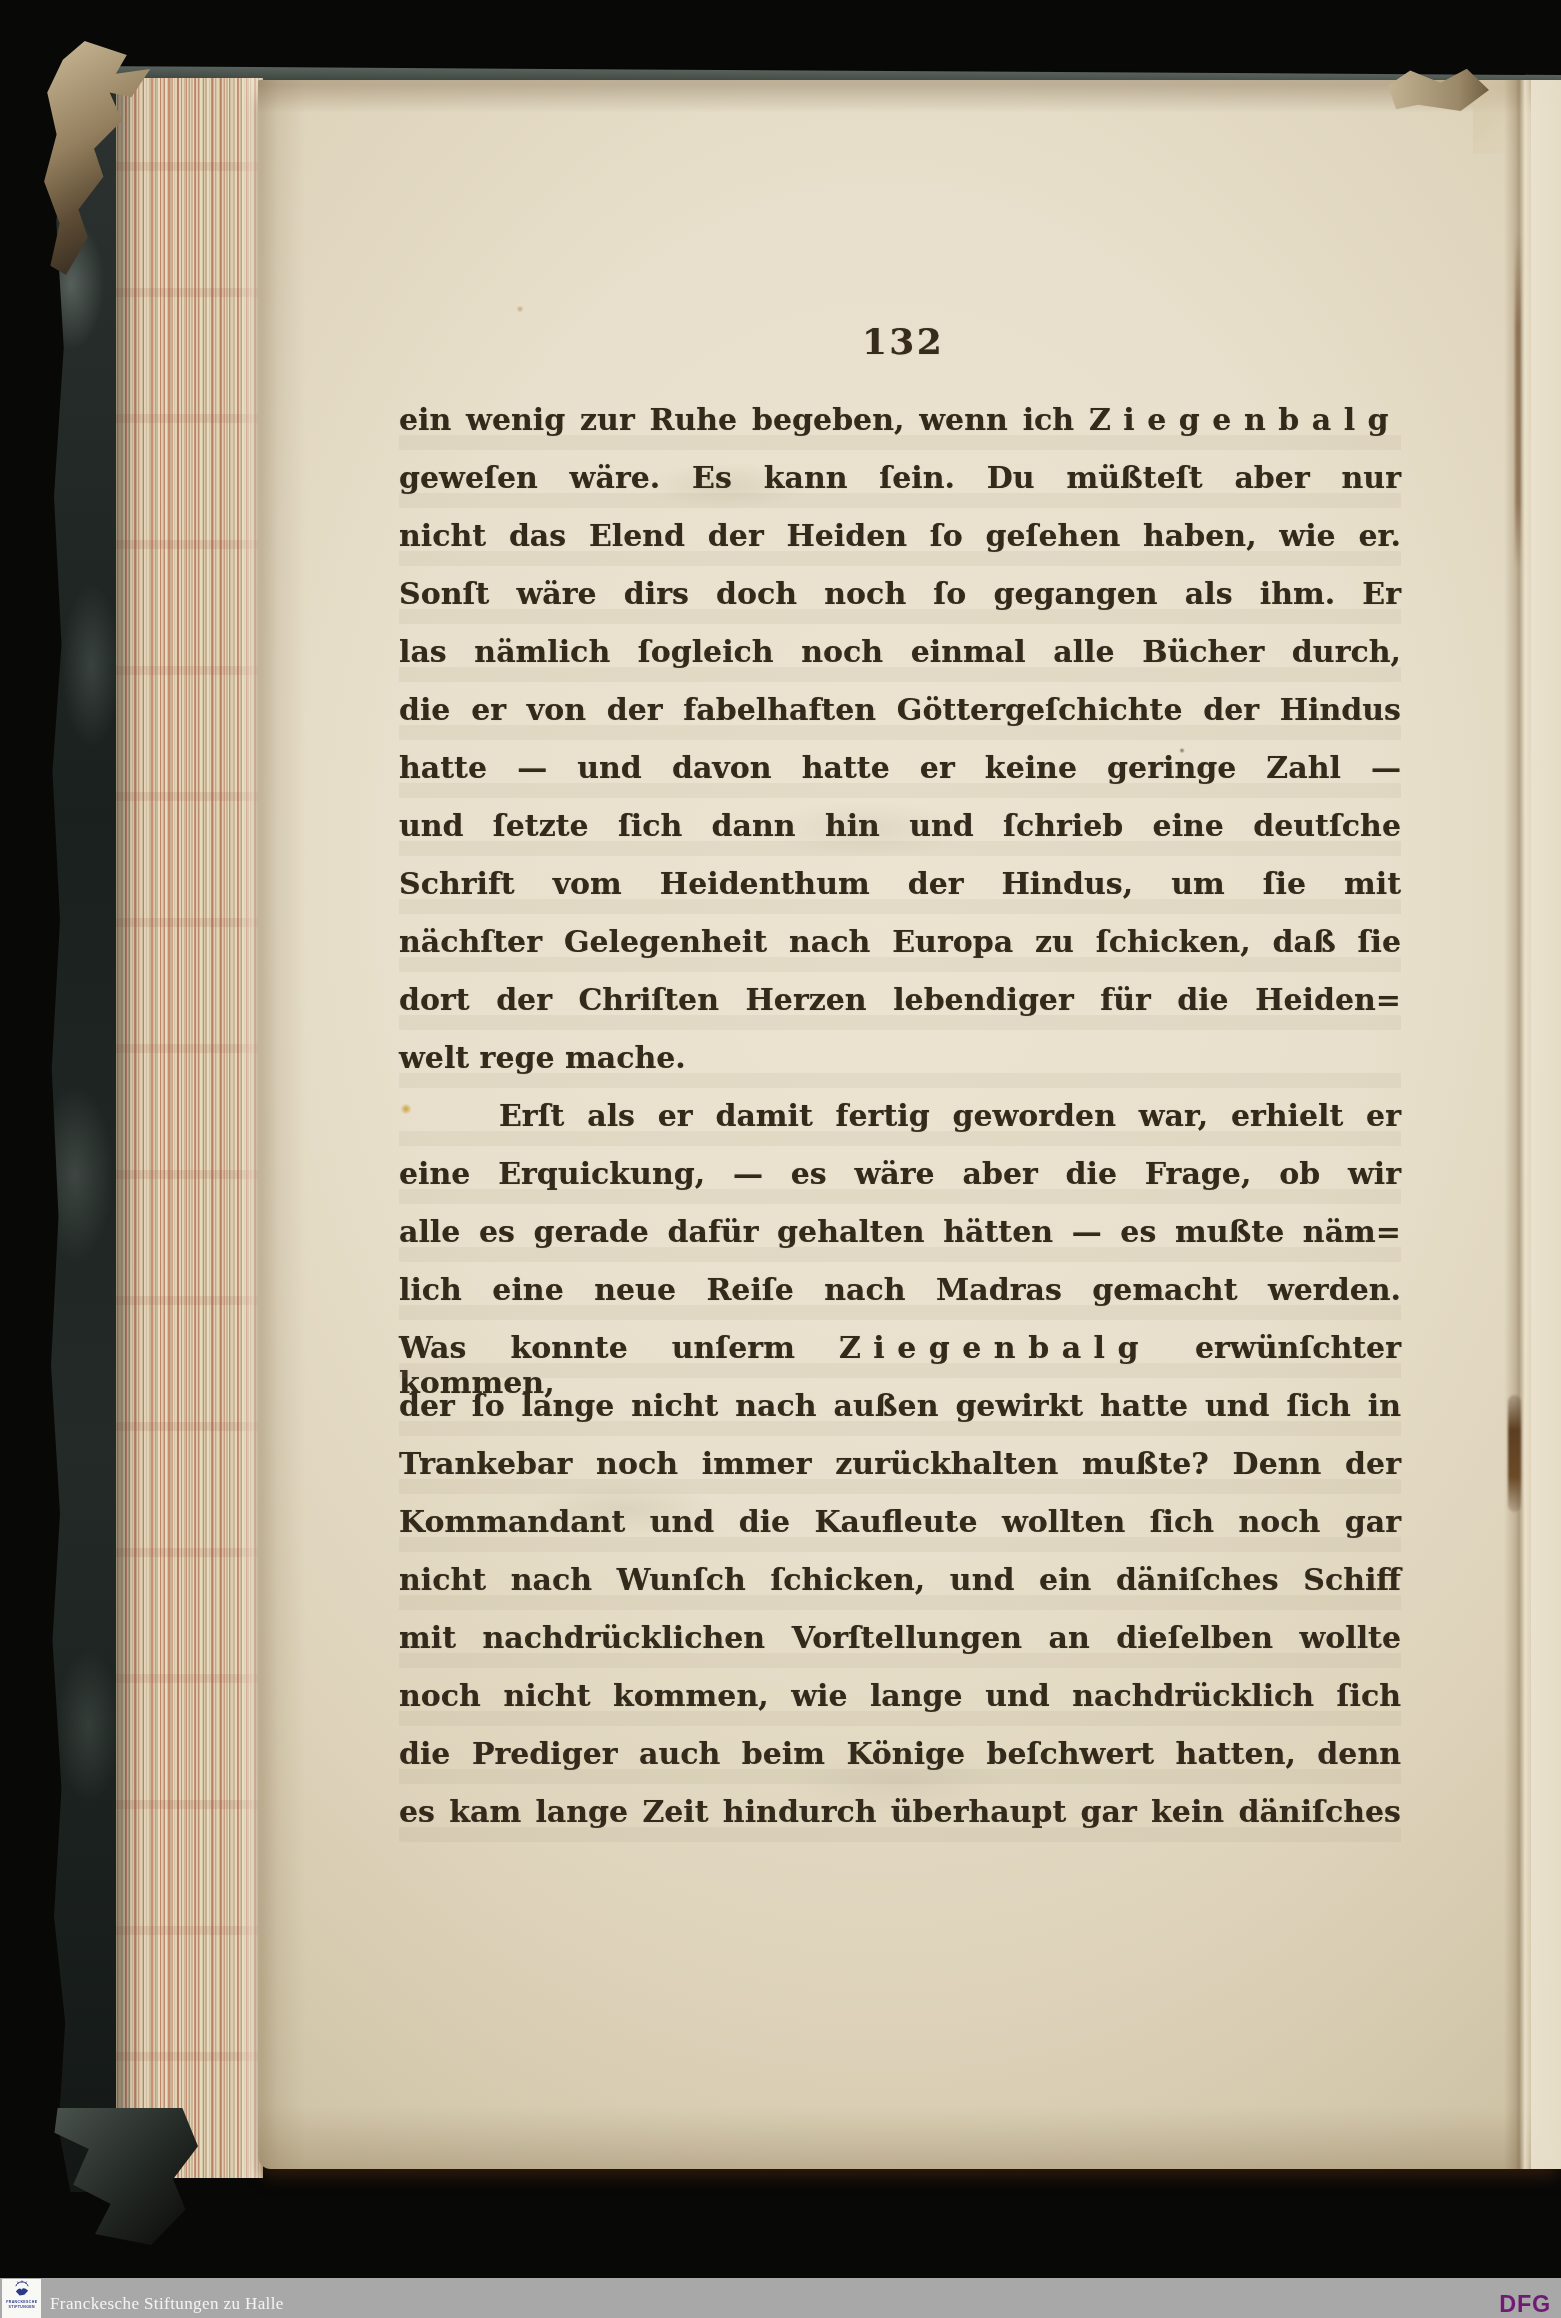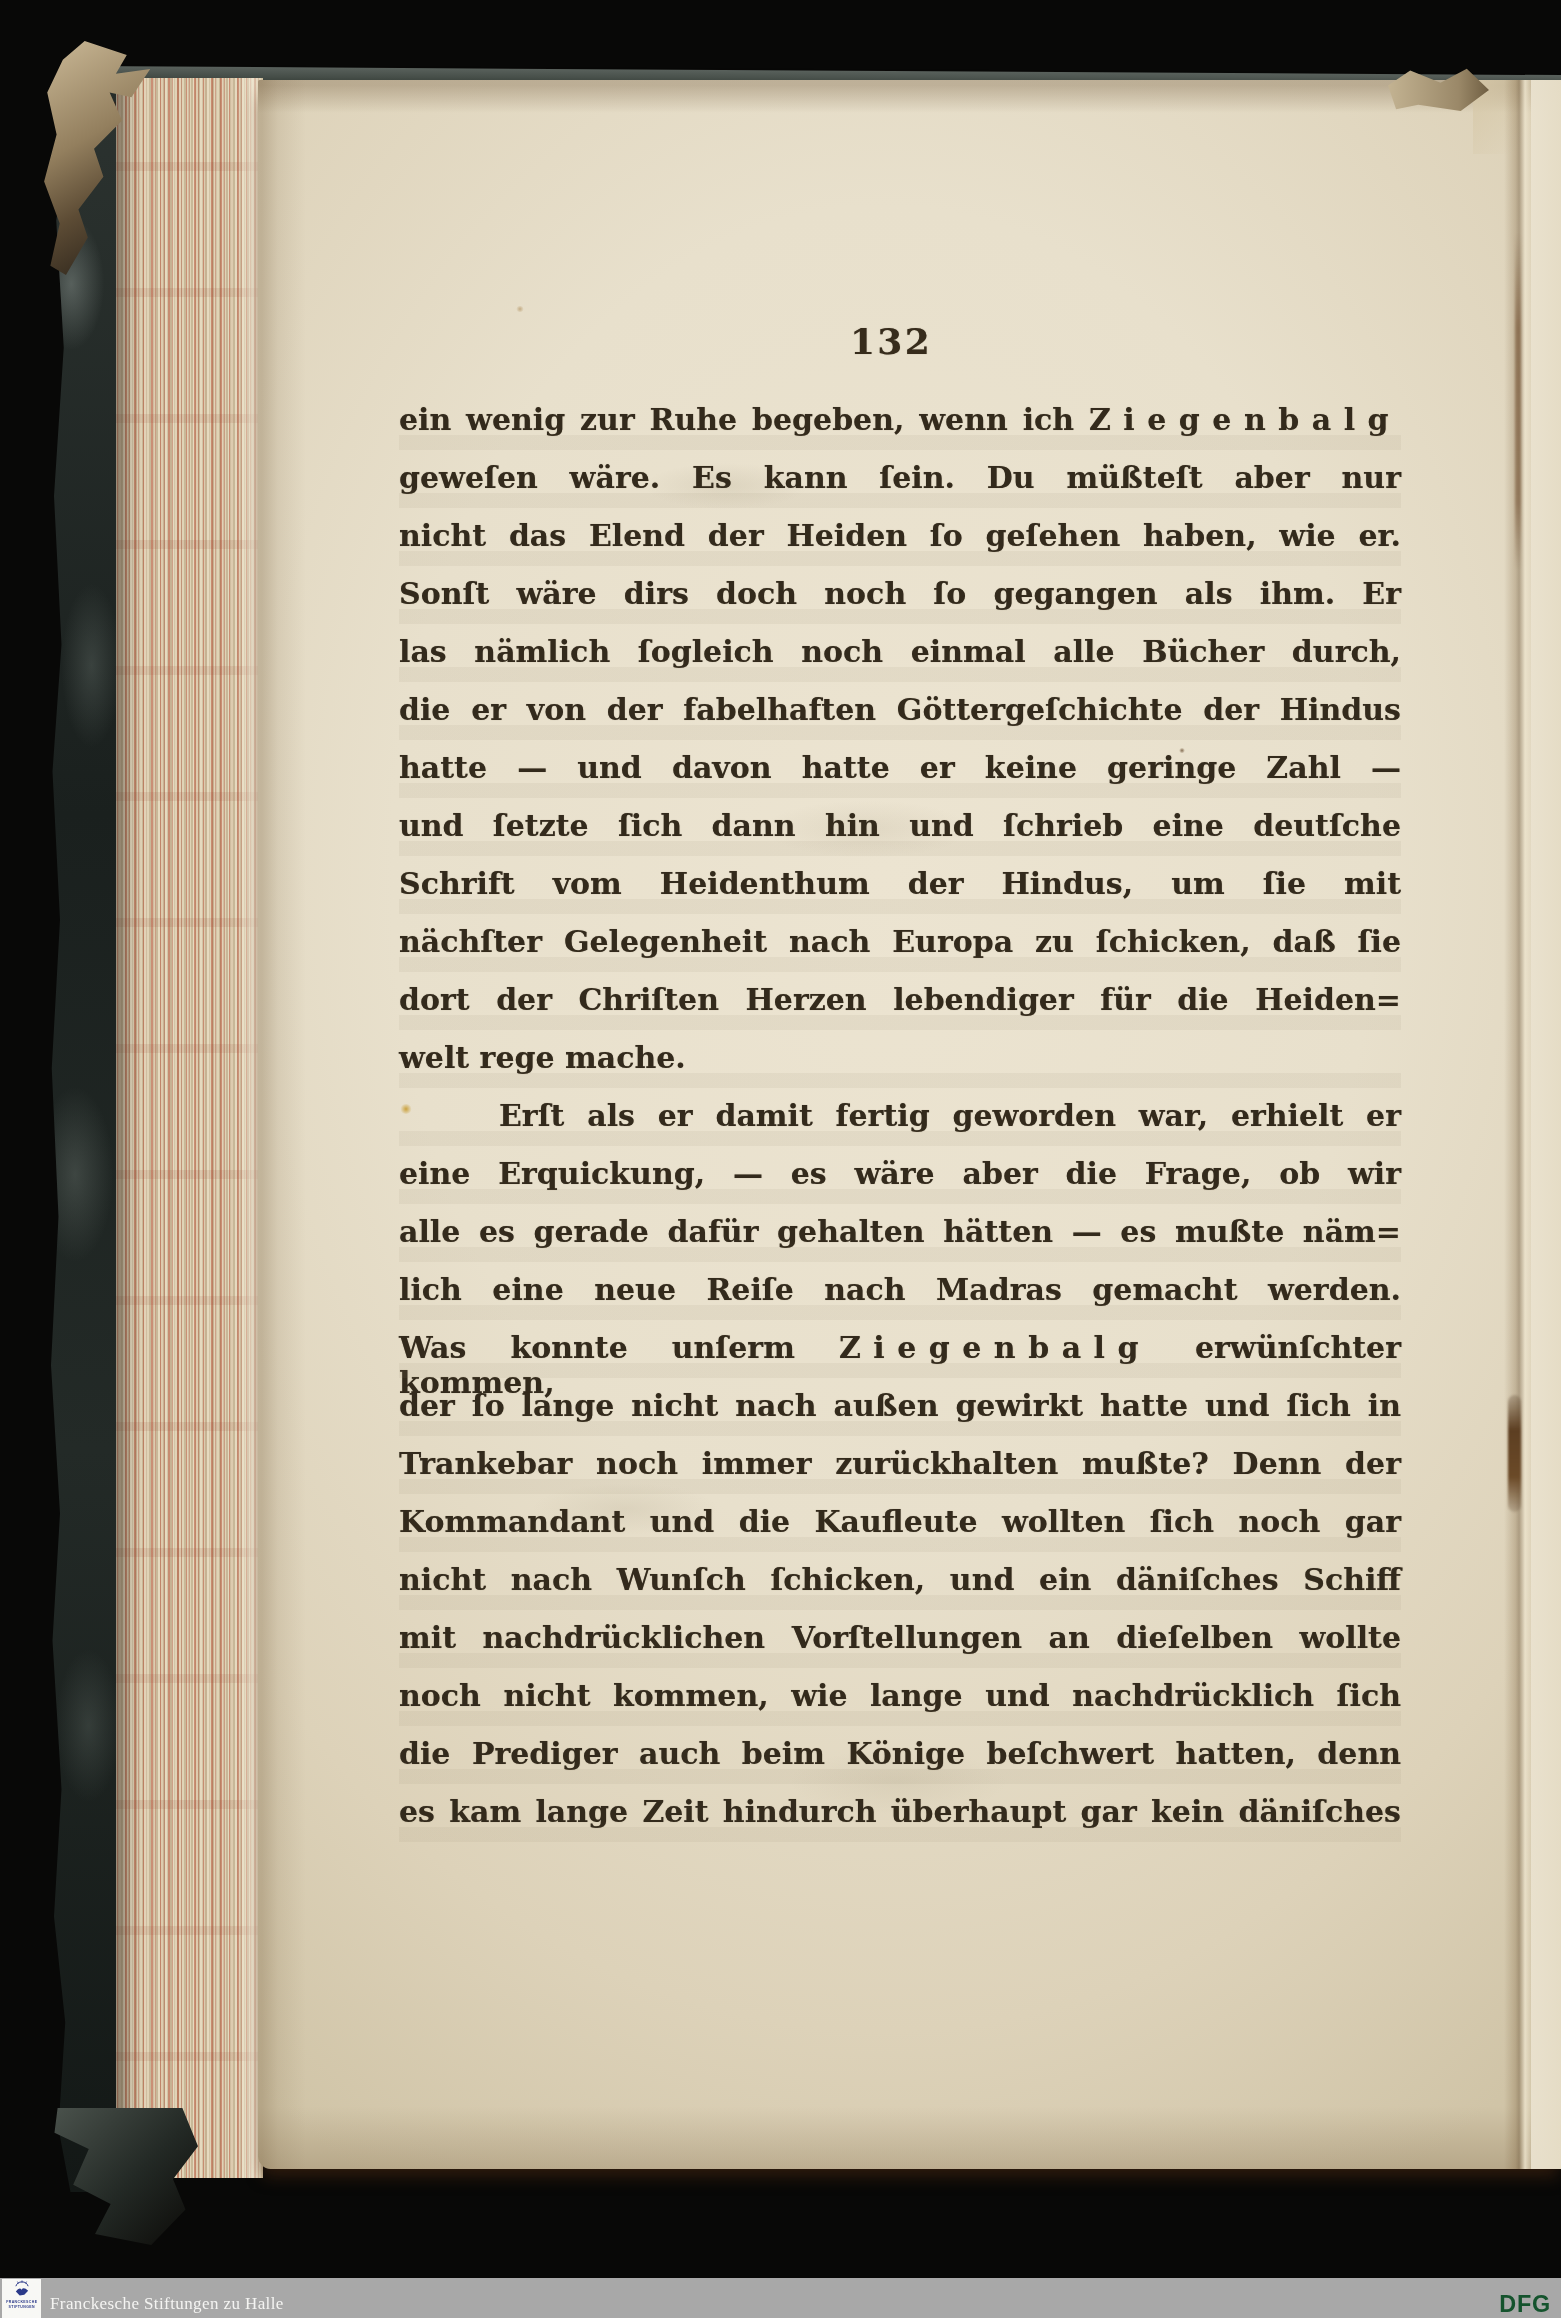--- a/index.html
+++ b/index.html
@@ -81,21 +81,21 @@
   .corner-light{position:absolute;left:1215px;top:0;width:89px;height:74px;
     background:linear-gradient(135deg,rgba(214,200,168,.95),transparent 70%);}
   .streak-a{position:absolute;left:1257px;top:153px;width:5.5px;height:336px;border-radius:3.1px;
     background:linear-gradient(180deg,transparent,rgba(112,76,44,.55) 28%,rgba(112,76,44,.5) 80%,transparent);
     filter:blur(0.8px);}
   .streak-b{position:absolute;left:1250px;top:1315px;width:13.3px;height:117px;border-radius:7px;
     background:linear-gradient(180deg,rgba(62,40,22,.2),#5d3f22 30%,#6b4a28 70%,rgba(62,40,22,.15));
     filter:blur(1.2px);}
 
   
-  .page-number{position:absolute;left:592px;top:240px;width:94px;text-align:left;
+  .page-number{position:absolute;left:592px;top:240px;width:94px;text-align:right;
     font:700 36px "DejaVu Serif",serif;color:#372c1c;letter-spacing:2.3px;
     text-shadow:0 0 0.8px rgba(55,44,28,.5);}
   .text-block{position:absolute;left:141px;top:322px;width:1002px;}
   .text-block::after{content:"";position:absolute;inset:0;pointer-events:none;
     background:repeating-linear-gradient(180deg,transparent 0 33px,rgba(150,138,112,.1) 33px 48px,transparent 48px 58px);}
   .line{height:58px;line-height:58px;white-space:normal;overflow:visible;
     font:700 30px "DejaVu Serif",serif;color:#332a1c;
     text-align:justify;text-align-last:justify;
     text-shadow:0 0 0.8px rgba(62,48,28,.45);}
   .line.free{text-align-last:left;}
@@ -104,21 +104,21 @@
 
   
   .footer{position:absolute;left:0;top:2278px;width:1561px;height:52px;background:#a8a8a8;z-index:10;}
   .logo-box{position:absolute;left:2.3px;top:0.8px;width:39px;height:40px;background:#f8f8f5;
     display:flex;flex-direction:column;align-items:center;justify-content:flex-start;padding-top:1.6px;box-sizing:border-box;}
   .logo-caption{font:700 3.5px "Liberation Sans",sans-serif;color:#2b3a8a;letter-spacing:0.4px;
     line-height:3.9px;text-align:center;margin-top:0.8px;}
   .footer-title{position:absolute;left:50px;top:50%;transform:translateY(-50%);
     font:400 17px "Liberation Serif",serif;color:#f4f4f2;letter-spacing:0.4px;}
   .dfg{position:absolute;right:10px;top:50%;transform:translateY(-50%);
-    font:700 23.4px "Liberation Sans",sans-serif;color:#14532d;letter-spacing:0.8px;}
+    font:700 23.4px "Liberation Sans",sans-serif;color:#701a75;letter-spacing:0.8px;}
 </style>
 </head>
 <body>
 
 <div class="stage">
   <div class="specks"></div>
 
   <div class="cover-left"></div>
   <div class="top-edge"></div>
   <div class="fore-edge"></div>

